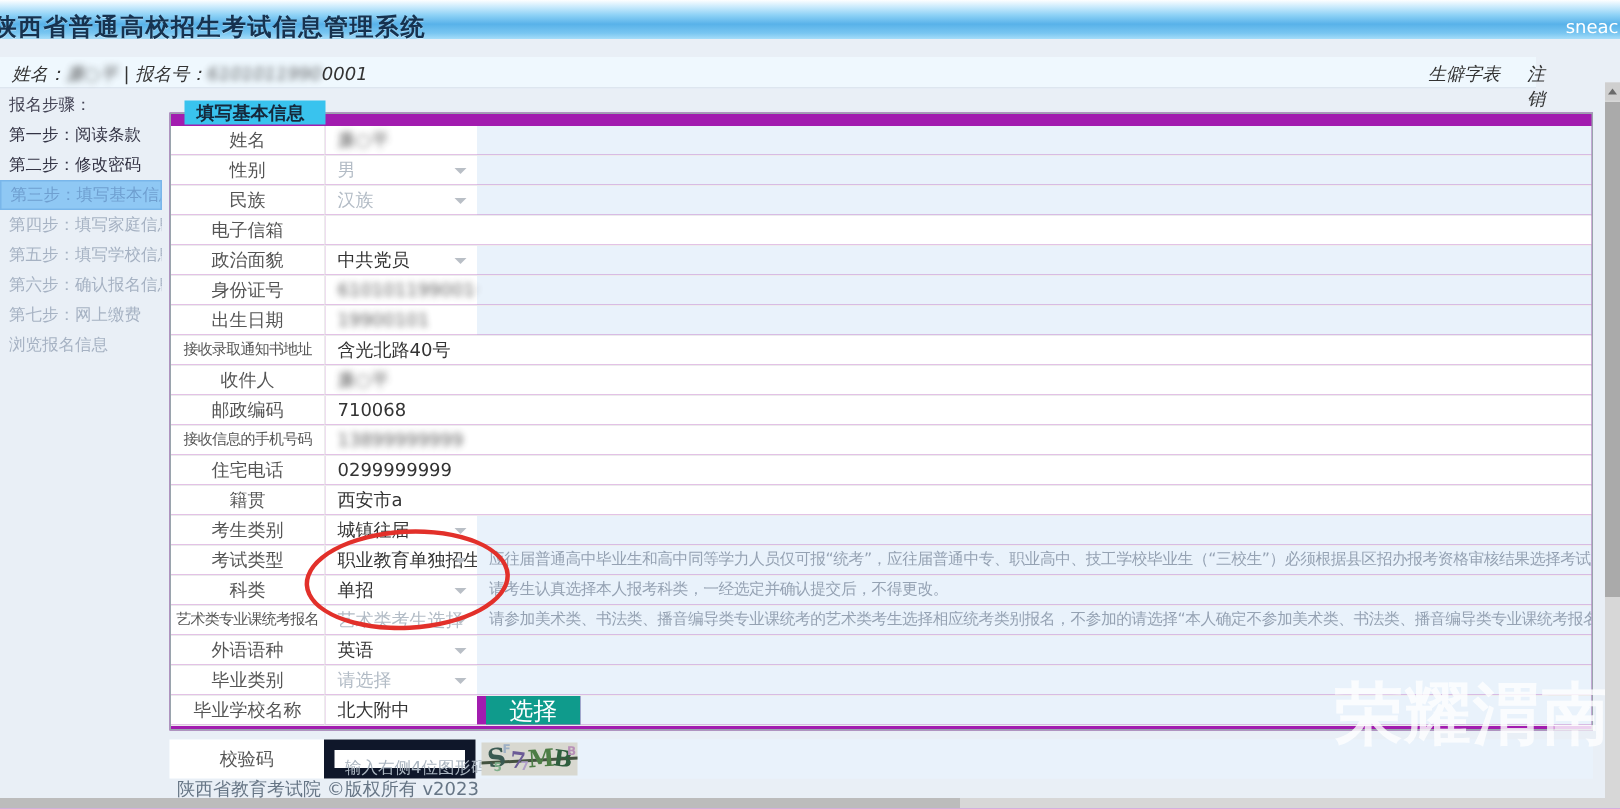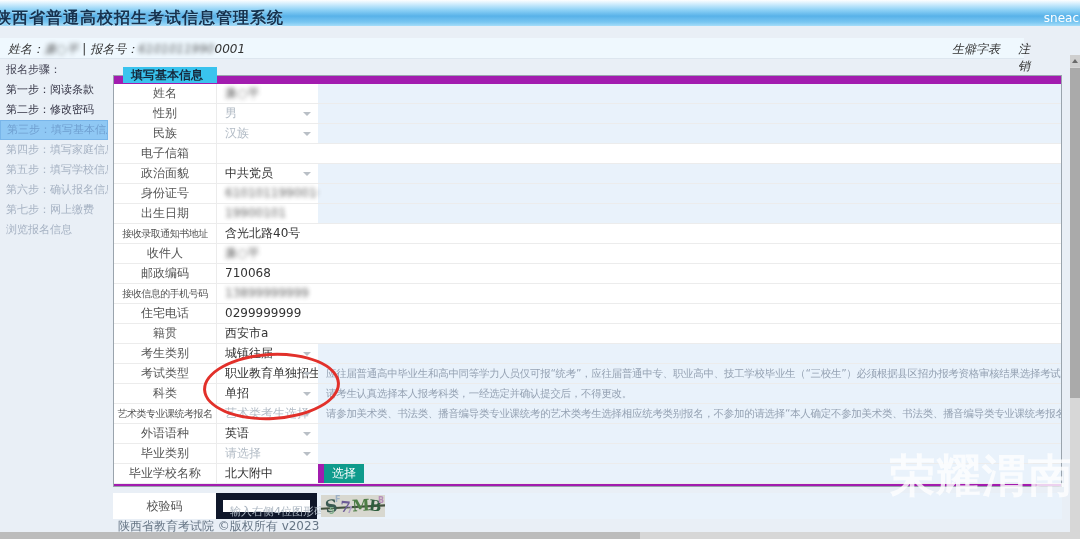--- a/index.html
+++ b/index.html
@@ -40,21 +40,21 @@
     border-right:1px solid #ececec;background:#fff;white-space:nowrap;overflow:hidden;}
   .cell-label.small{font-size:10px;letter-spacing:-0.5px;}
   .cell-control{width:101px;flex:none;position:relative;background:#fff;}
   .cell-control.full{flex:1;width:auto;}
   .val{display:block;font-size:12px;color:#333;line-height:19px;padding-left:8px;white-space:nowrap;overflow:hidden;}
   .val.grey{color:#b3bcc6;}
   .arrow{position:absolute;right:7px;top:8px;width:0;height:0;
     border-left:4px solid transparent;border-right:4px solid transparent;border-top:4px solid #b9bfc6;}
   .cell-hint{flex:1;background:#e9f2fb;font-size:10.5px;color:#95a2b3;line-height:19px;
     padding-left:8px;white-space:nowrap;overflow:hidden;letter-spacing:-0.3px;}
-  .btn-select{width:40px;height:19px;flex:none;background:#0f9b8c;color:#fff;font-size:12px;
+  .btn-select{width:63px;height:19px;flex:none;background:#0f9b8c;color:#fff;font-size:16px;
     text-align:center;line-height:19px;margin-left:6px;cursor:pointer;}
 
   
   .captcha-row{position:absolute;left:113px;top:493px;width:949px;height:26px;background:#e9f2fb;display:flex;}
   .cap-label{width:103px;flex:none;background:#fff;font-size:12px;color:#555;text-align:center;line-height:26px;}
   .cap-input{width:101px;flex:none;background:#fff;border:7px solid #0f172a;box-sizing:border-box;}
   .cap-input .ph{display:block;font-size:11px;color:#a9b4bf;line-height:24px;padding-left:7px;white-space:nowrap;}
   .captcha{position:relative;width:64px;height:22px;margin:2px 0 0 4px;background:#d8d8d0;overflow:hidden;flex:none;cursor:pointer;}
   .captcha .c{position:absolute;font-weight:bold;font-family:"DejaVu Serif","Liberation Serif",serif;}
   .captcha .c0{left:4px;top:1px;font-size:17px;transform:rotate(-8deg);}

